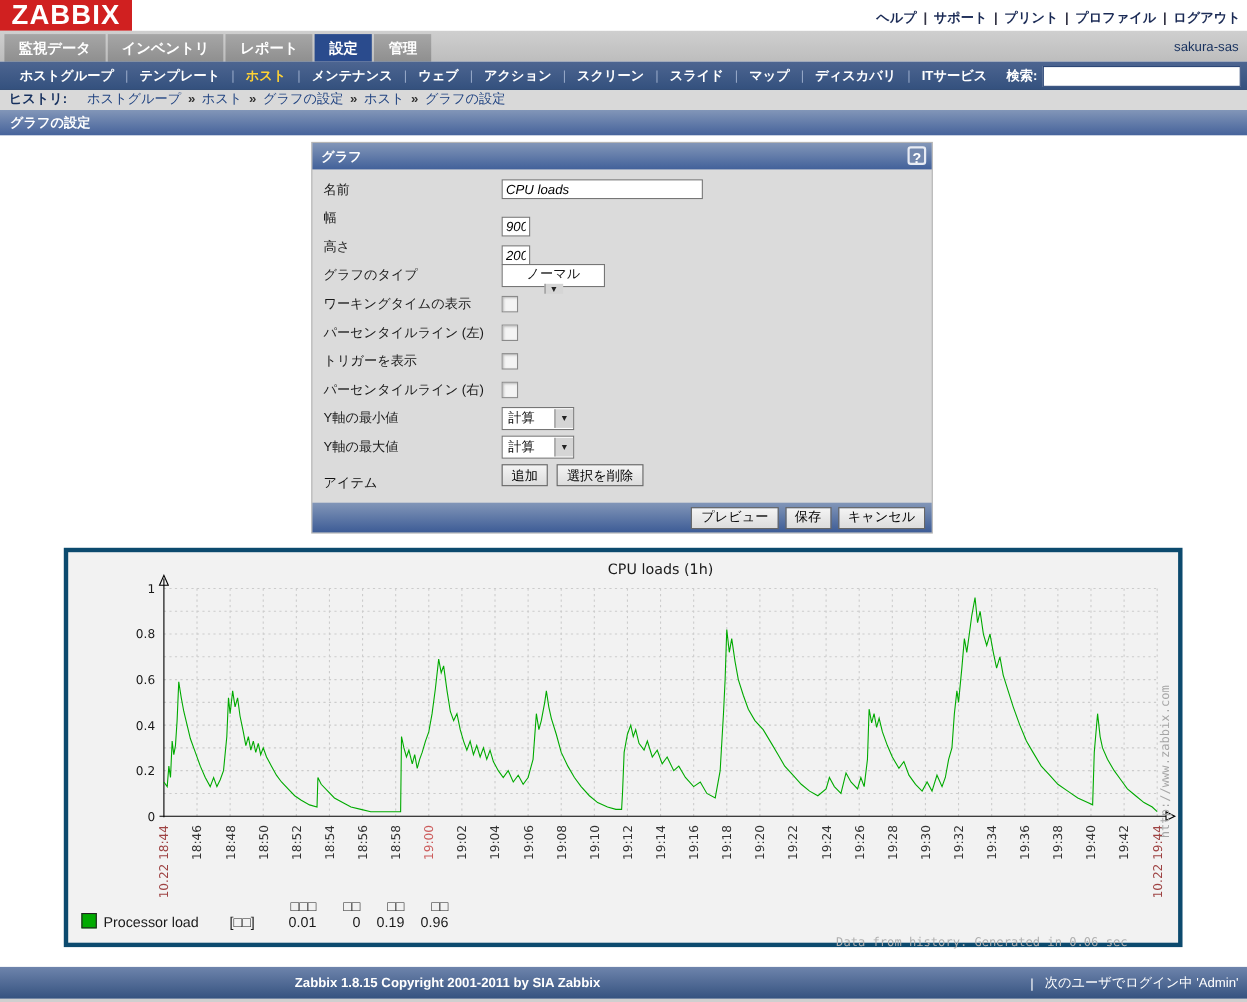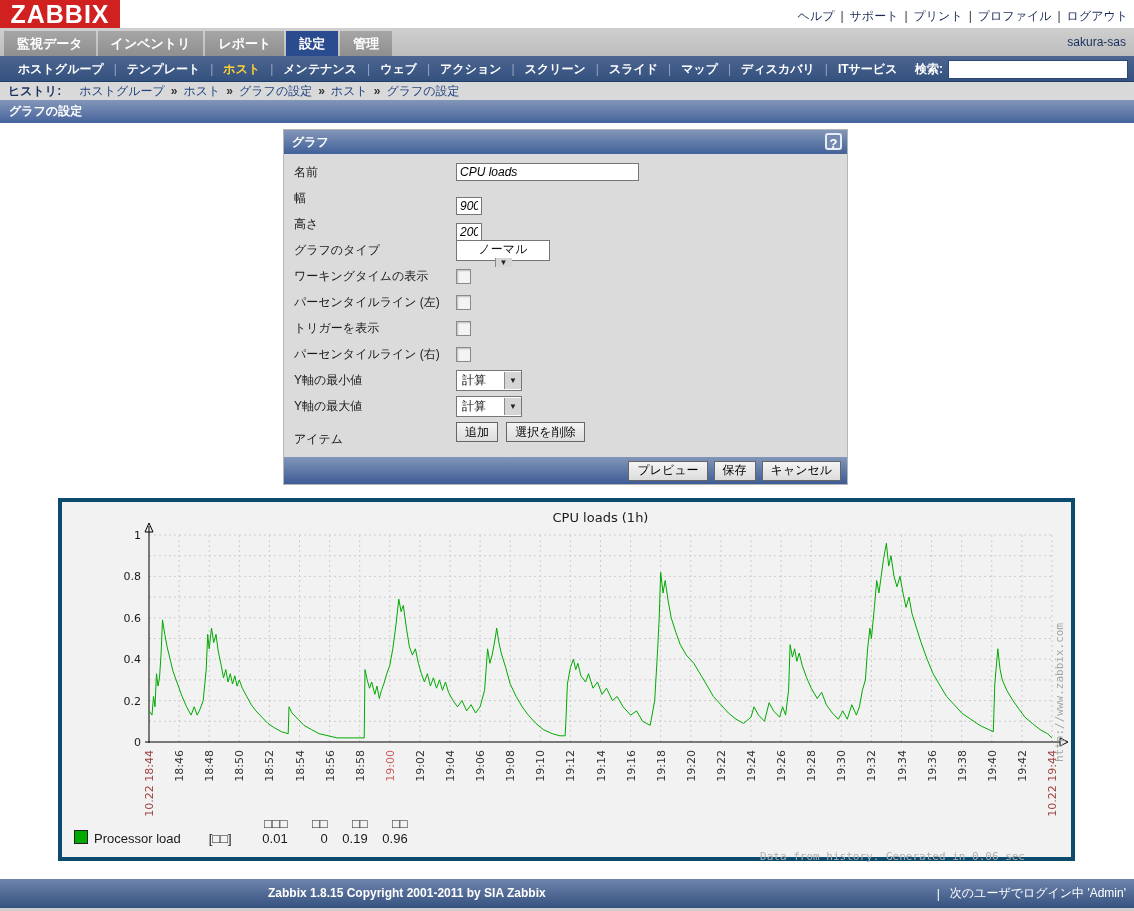--- a/index.html
+++ b/index.html
@@ -4,21 +4,21 @@
 <style>
   html,body{margin:0;padding:0;}
   body{width:1134px;height:911px;overflow:hidden;background:#fff;
        font-family:"Liberation Sans","DejaVu Sans",sans-serif;font-size:12px;color:#111;position:relative;}
 
   
   #row-top{position:absolute;left:0;top:0;width:1134px;height:28px;background:#fff;}
   #logo{position:absolute;left:0;top:0;width:120px;height:28px;background:#d02020;color:#fff;
         font-weight:bold;font-size:25px;line-height:28px;text-align:center;letter-spacing:1px;}
   #top-links{position:absolute;right:6px;top:0;height:32px;display:flex;align-items:center;gap:6px;
-             color:#1a2a55;font-size:12px;}
+             color:#1a2a55;font-size:12px;font-weight:bold;}
   #top-links a{color:#1a2a55;text-decoration:none;cursor:pointer;}
   #top-links .sep{color:#334;}
 
   
   #row-tabs{position:absolute;left:0;top:28px;width:1134px;height:28px;
             background:linear-gradient(#cfcfcf,#bdbdbd);}
   #tabs{position:absolute;left:4px;bottom:0;display:flex;gap:2px;}
   .tab{height:25px;line-height:25px;padding:0 13px;background:linear-gradient(#a6a6a6,#8f8f8f);
        color:#fff;font-weight:bold;font-size:13px;cursor:pointer;}
   .tab.active{background:#2a4b8d;}
@@ -30,21 +30,21 @@
   #menu{position:absolute;left:8px;top:0;height:26px;display:flex;align-items:center;}
   .menu-item{color:#fff;font-weight:bold;font-size:12px;padding:0 10px;text-decoration:none;cursor:pointer;white-space:nowrap;}
   .menu-item.active{color:#ffd234;}
   .menu-sep{color:#93a5c5;}
   #search-wrap{position:absolute;right:6px;top:0;height:26px;display:flex;align-items:center;gap:5px;}
   #search-label{color:#fff;font-weight:bold;}
   #search-input{width:172px;height:17px;border:1px solid #2d4777;background:#fff;font-size:12px;padding:0 3px;}
 
   
   #row-crumb{position:absolute;left:0;top:82px;width:1134px;height:18px;background:#d9d9d9;
-             display:flex;align-items:center;padding-left:8px;box-sizing:border-box;}
+             display:flex;align-items:flex-start;padding-left:8px;box-sizing:border-box;}
   #crumb-label{color:#16305e;font-weight:bold;margin-right:14px;}
   .crumb-link{color:#1f4280;text-decoration:none;cursor:pointer;margin:0 4px;}
   .crumb-sep{color:#333;font-weight:bold;margin:0 2px;}
 
   
   #row-title{position:absolute;left:0;top:100px;width:1134px;height:23px;
              background:linear-gradient(#8296b8,#46639b);color:#fff;font-weight:bold;
              line-height:23px;padding-left:9px;box-sizing:border-box;}
 
   

